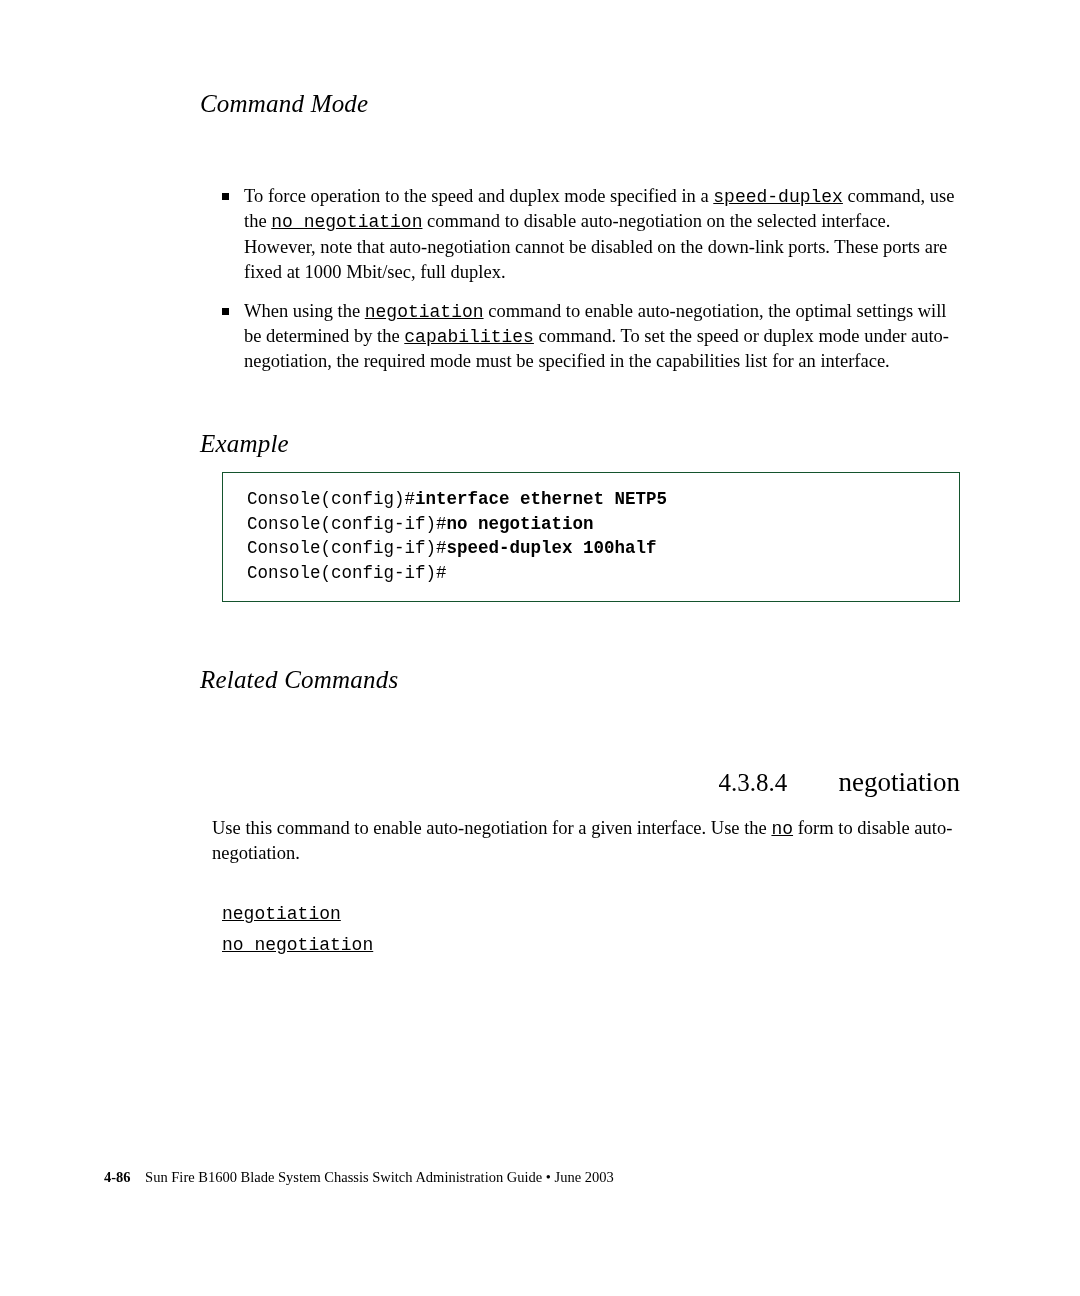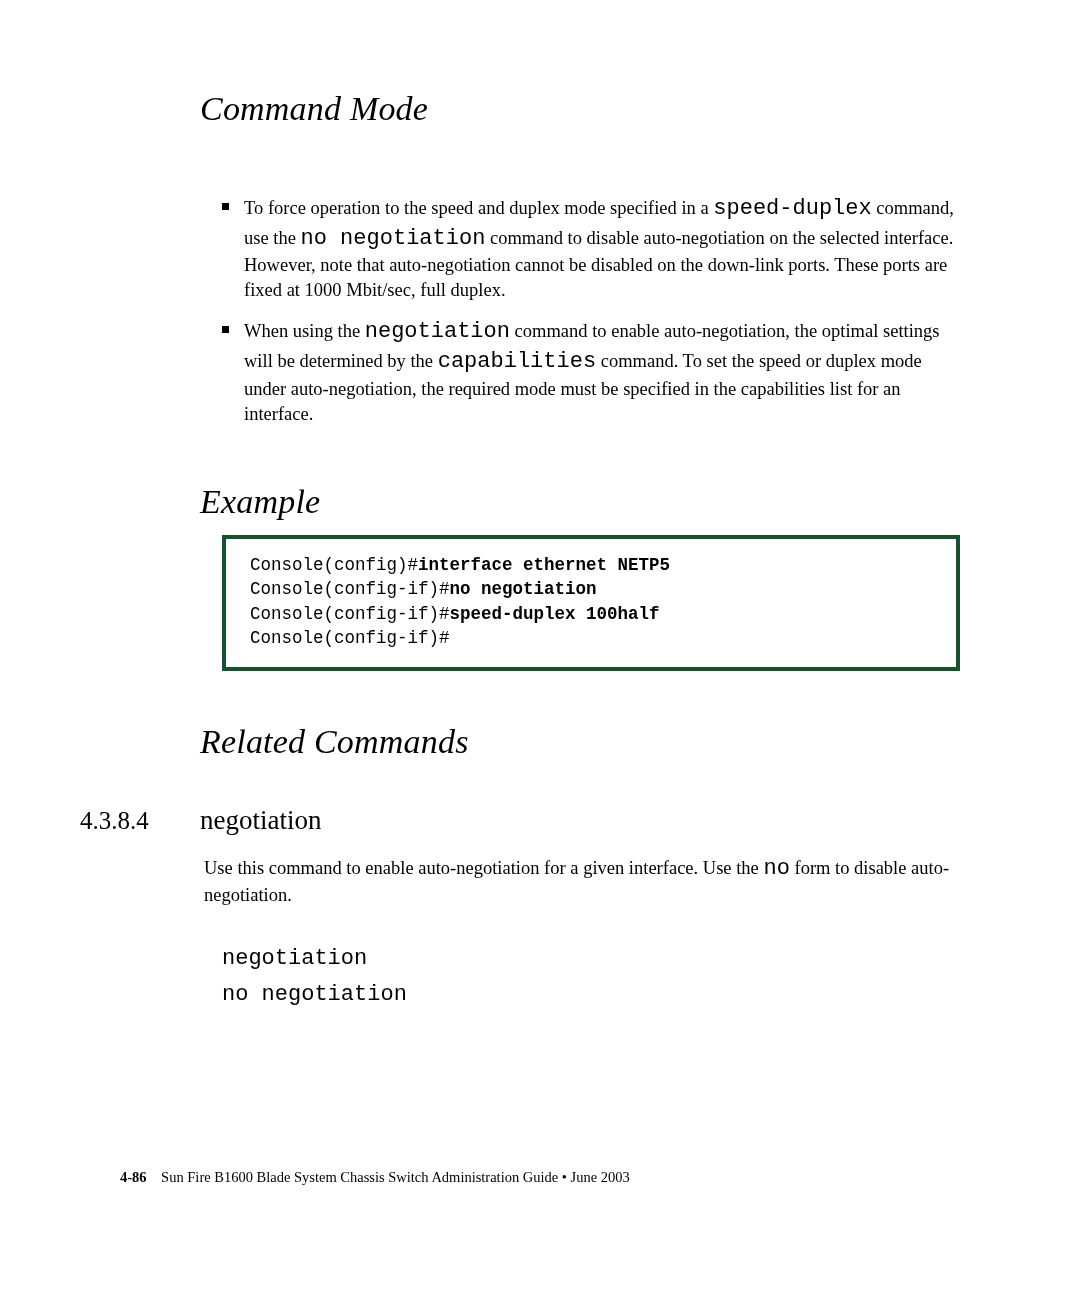--- a/index.html
+++ b/index.html
@@ -12,21 +12,21 @@
     height: 1296px;
     position: relative;
     box-sizing: border-box;
   }
   .page {
     padding: 90px 120px 0 200px;
   }
   .section-heading {
     font-style: italic;
     font-weight: normal;
-    font-size: 34px;
+    font-size: 25px;
     margin: 0 0 14px 0;
     letter-spacing: 0.2px;
   }
   .body-indent {
     margin-left: 22px;
     font-family: "Palatino Linotype", Palatino, "Book Antiqua", Georgia, serif;
     font-size: 18.5px;
     line-height: 1.35;
   }
   .bullet-list {
@@ -45,25 +45,26 @@
     content: "";
     position: absolute;
     left: 0;
     top: 9px;
     width: 7px;
     height: 7px;
     background: #000;
   }
   .mono {
     font-family: "Courier New", Courier, monospace;
-    font-size: 22px;
+    font-size: 18px;
+    text-decoration: underline;
   }
   .codebox {
-    border: 4px solid #14532d;
-    margin: 10px 0 0 22px;
+    border: 1px solid #14532d;
+    margin: 10px 0 12px 22px;
     padding: 14px 24px 16px 24px;
     font-family: "Courier New", Courier, monospace;
     font-size: 17.5px;
     line-height: 1.4;
     white-space: pre;
   }
   .codebox b { font-weight: bold; }
   .link {
     color: #0033cc;
     font-family: "Courier New", Courier, monospace;
@@ -72,35 +73,36 @@
   .pageref {
     color: #0033cc;
   }
   .spacer-lg { height: 52px; }
   .spacer-md { height: 42px; }
   .spacer-sm { height: 36px; }
   .section-row {
     display: flex;
     align-items: baseline;
     margin-left: -120px;
-    margin-top: 24px;
+    margin-top: 53px;
+    justify-content: flex-end;
   }
   .section-num {
     font-size: 25px;
     width: 120px;
     flex: 0 0 120px;
   }
   .section-title {
     font-size: 27px;
     font-weight: normal;
   }
   .footer {
     position: absolute;
     bottom: 110px;
-    left: 120px;
+    left: 104px;
     font-size: 14.5px;
   }
   .footer b { font-weight: bold; }
 </style>
 </head>
 <body>
 
 <div class="page">
 
   <div class="section-heading">Command Mode</div>
@@ -131,21 +133,21 @@
   <div class="body-indent">
     <div style="height:6px"></div>
   </div>
 
   <div class="section-row">
     <div class="section-num">4.3.8.4</div>
     <div class="section-title">negotiation</div>
   </div>
 
   <div style="height:18px"></div>
-  <div class="body-indent" style="margin-left:4px">
+  <div class="body-indent" style="margin-left:12px">
     <span>Use this command to enable auto-negotiation for a given interface. Use the </span><span class="mono">no</span><span> form to disable auto-negotiation.</span>
   </div>
 
   <div class="spacer-sm"></div>
 
   <div class="body-indent mono">negotiation</div>
   <div style="height:6px"></div>
   <div class="body-indent mono">no negotiation</div>
 
 </div>

